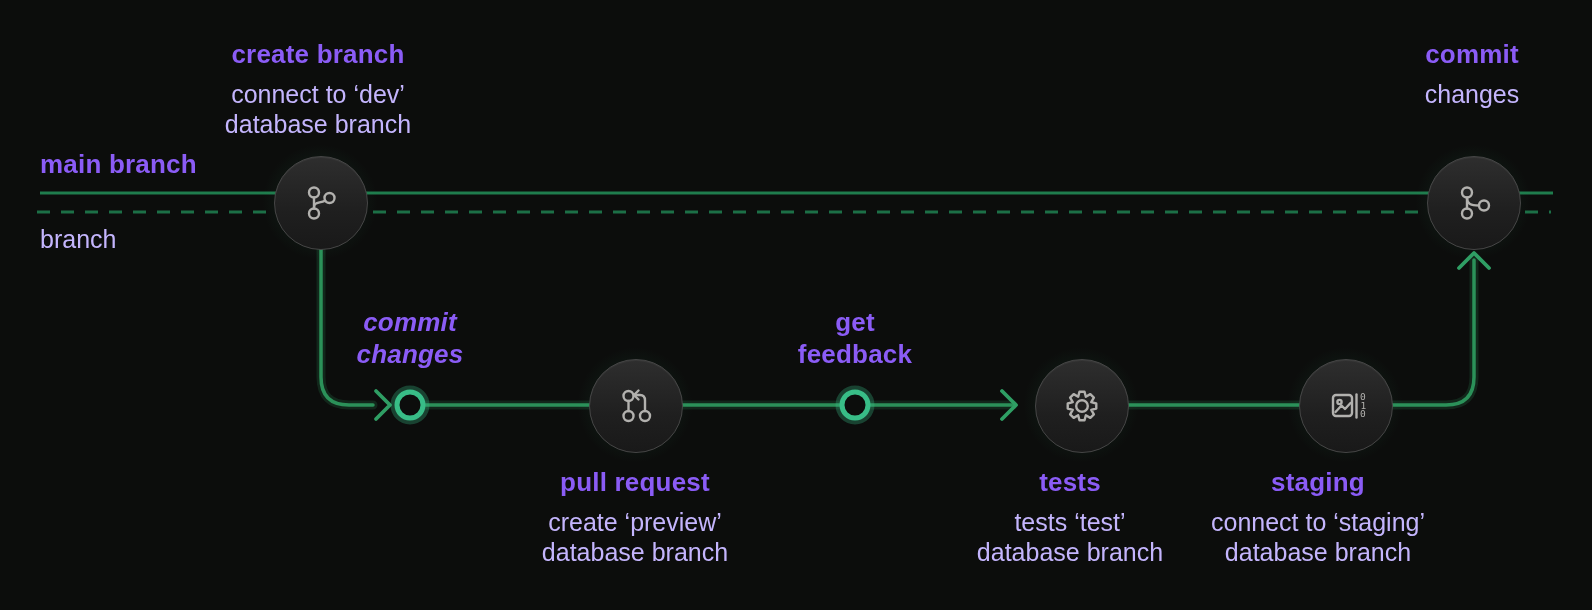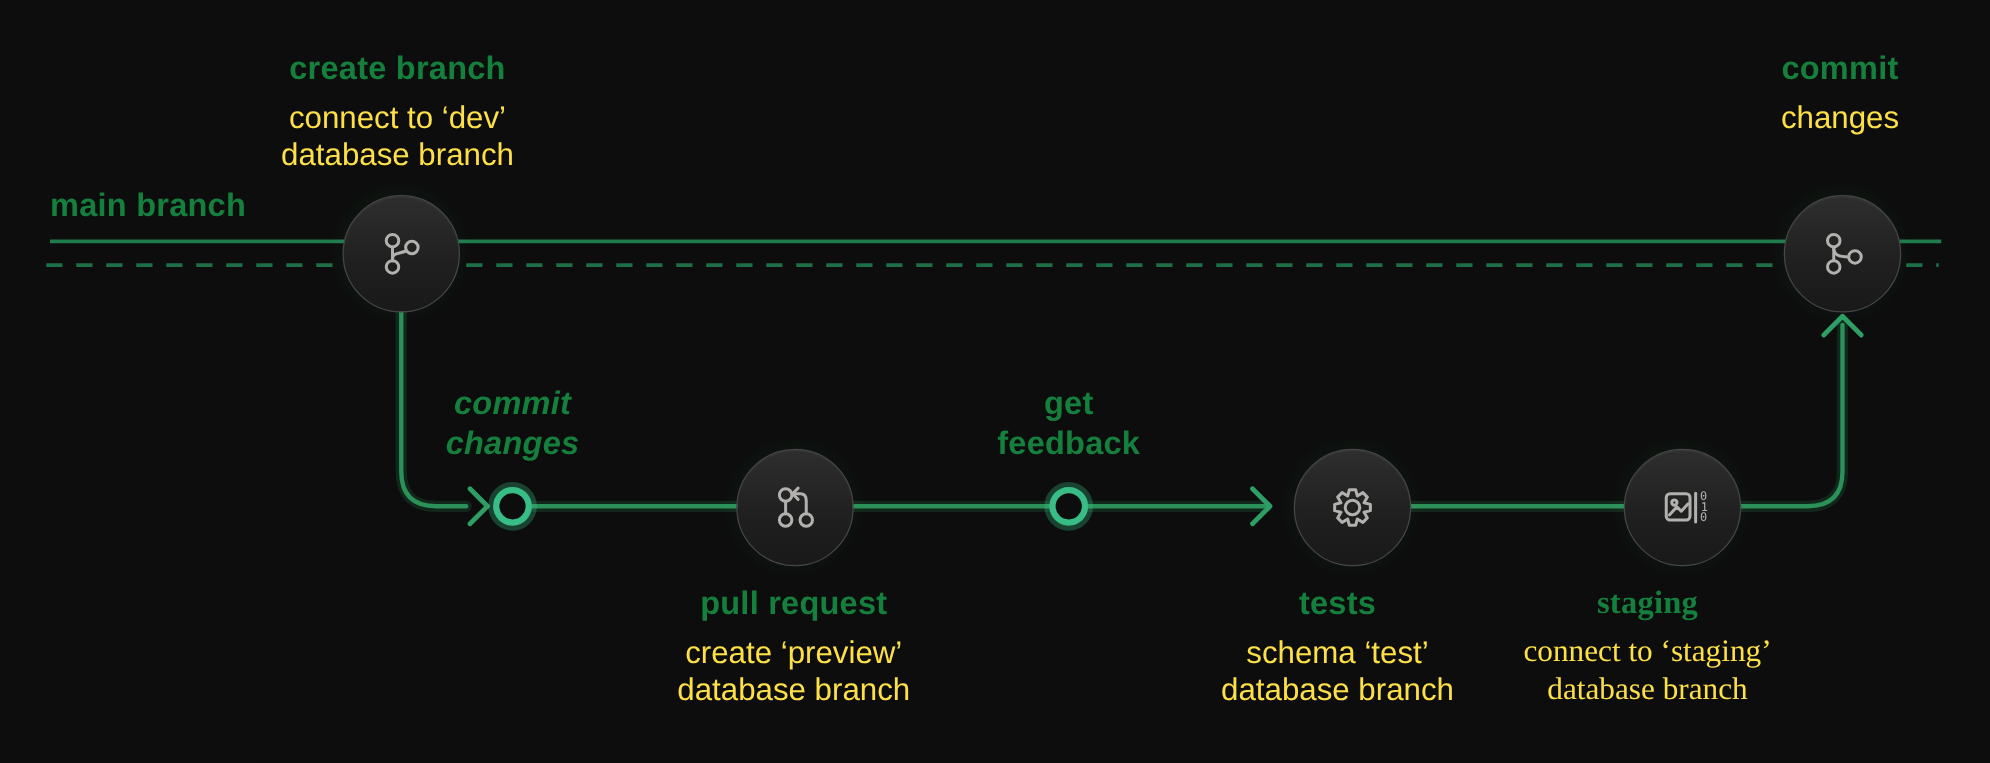--- a/index.html
+++ b/index.html
@@ -17,22 +17,22 @@
   .node{
     position:absolute;width:92px;height:92px;border-radius:50%;z-index:3;
     background:linear-gradient(180deg,#2e2e2e 0%,#1f1f1f 60%,#191919 100%);
     border:1px solid #464646;
     box-shadow:inset 0 1px 1px rgba(255,255,255,.05);
     display:flex;align-items:center;justify-content:center;
   }
   .node svg{display:block;}
   .label{position:absolute;z-index:4;text-align:center;transform:translateX(-50%);white-space:nowrap;}
   .label.left{transform:none;text-align:center;}
-  .title{font-size:26px;font-weight:700;color:#15803d;line-height:32px;letter-spacing:.2px;}
-  .sub{font-size:25px;font-weight:400;color:#fde047;line-height:30px;margin-top:9px;}
+  .title{font-size:26px;font-weight:700;color:#8b5cf6;line-height:32px;letter-spacing:.2px;}
+  .sub{font-size:25px;font-weight:400;color:#c4b5fd;line-height:30px;margin-top:9px;}
   .sub div{line-height:30px;}
   .icon-stroke{fill:none;stroke:#b2b1ae;stroke-width:2.4;stroke-linecap:round;stroke-linejoin:round;}
   .icon-digit{fill:#b2b1ae;font-family:"DejaVu Sans Mono",monospace;font-size:9.5px;}
 </style>
 </head>
 <body>
 
 <div id="stage">
 
   <svg class="connectors" width="1592" height="610" viewBox="0 0 1592 610">
@@ -141,20 +141,21 @@
         <circle cx="34" cy="26.5" r="5"></circle>
       </g>
     </svg>
   </div>
 
   <div class="label left" style="left:40px;top:148px;">
     <div class="title">main branch</div>
   </div>
   <div class="label left" style="left:40px;top:224px;">
     <div class="sub" style="margin-top:0;">
+      <div>branch</div>
     </div>
   </div>
 
   <div class="label" style="left:318px;top:38px;">
     <div class="title">create branch</div>
     <div class="sub">
       <div>connect to ‘dev’</div>
       <div>database branch</div>
     </div>
   </div>
@@ -180,26 +181,26 @@
     <div class="title">pull request</div>
     <div class="sub">
       <div>create ‘preview’</div>
       <div>database branch</div>
     </div>
   </div>
 
   <div class="label" style="left:1070px;top:466px;">
     <div class="title">tests</div>
     <div class="sub">
-      <div>schema ‘test’</div>
-      <div>database branch</div>
-    </div>
-  </div>
-
-  <div class="label" style="left:1318px;top:466px;font-family:Liberation Serif, serif;">
+      <div>tests ‘test’</div>
+      <div>database branch</div>
+    </div>
+  </div>
+
+  <div class="label" style="left:1318px;top:466px;">
     <div class="title">staging</div>
     <div class="sub">
       <div>connect to ‘staging’</div>
       <div>database branch</div>
     </div>
   </div>
 
 </div>
 
 </body></html>

